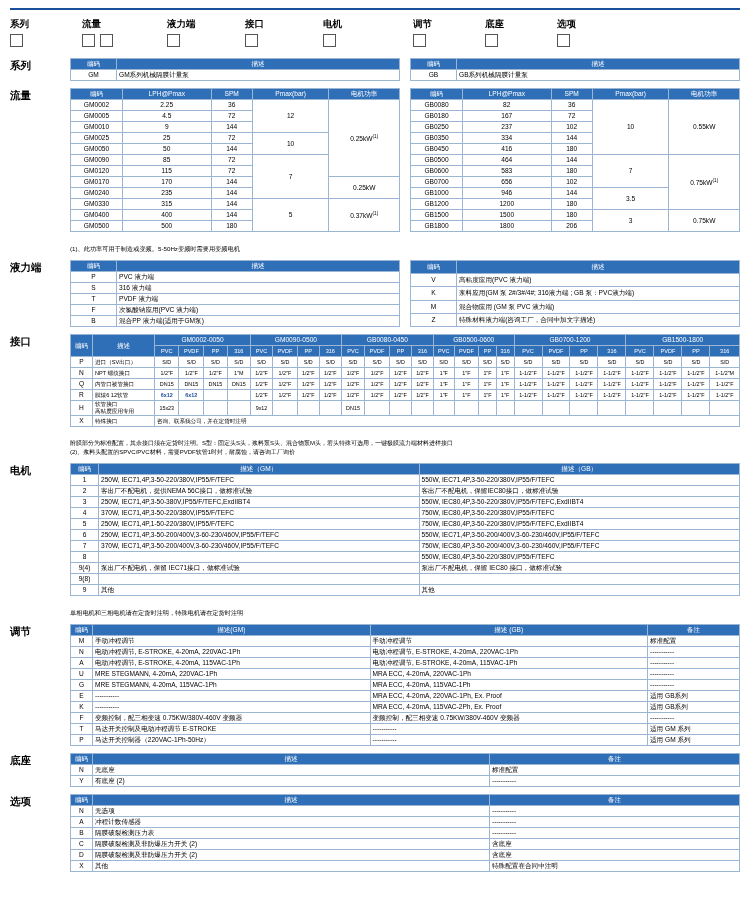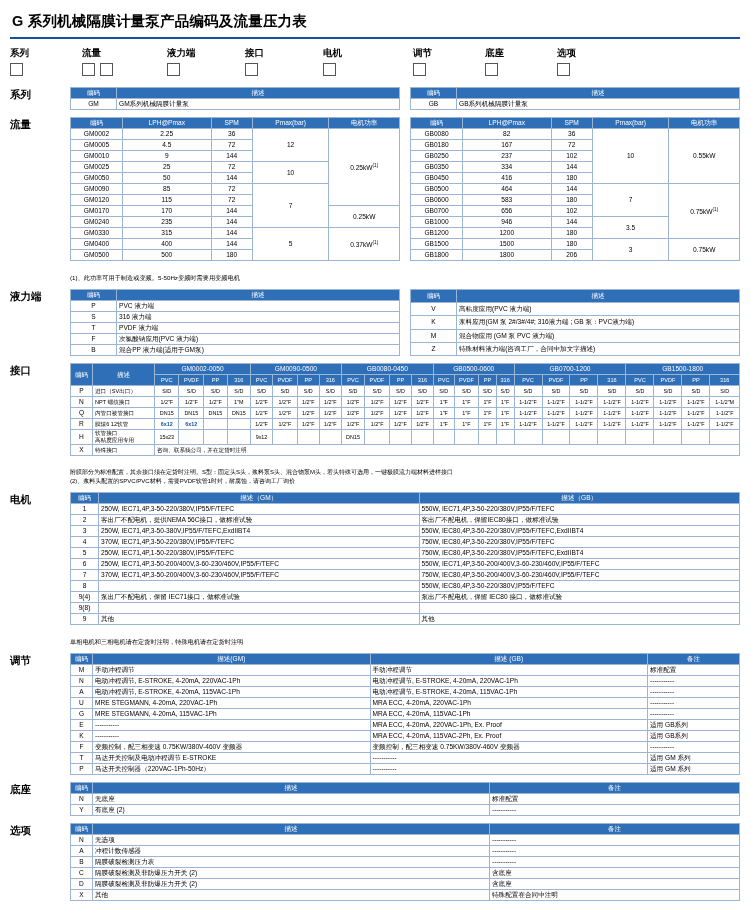--- a/index.html
+++ b/index.html
@@ -41,21 +41,20 @@
   .codebox { width: 13px; height: 13px; border: 1px solid #555; display: inline-block; margin-right: 3px; }
   .note { font-size: 6.2px; margin-top: 2px; line-height: 9px; }
   .notes { font-size: 6.0px; line-height: 8.5px; margin-top: 2px; }
   sup { font-size: 4.6px; vertical-align: super; }
 </style>
 </head>
 <body>
 
 <div class="page">
 
-  <h1>G 系列机械隔膜计量泵产品编码及流量压力表</h1>
   <div class="rule"></div>
 
   <div class="codebar">
     <div class="codecell" style="width:72px">
       <div class="ttl">系列</div>
       <span class="codebox"></span>
     </div>
     <div class="codecell" style="width:85px">
       <div class="ttl">流量</div>
       <span class="codebox"></span>

